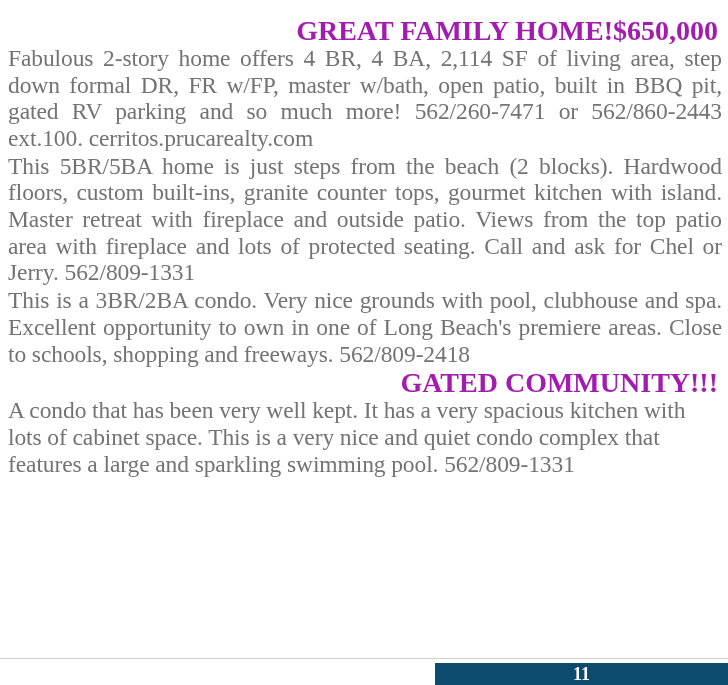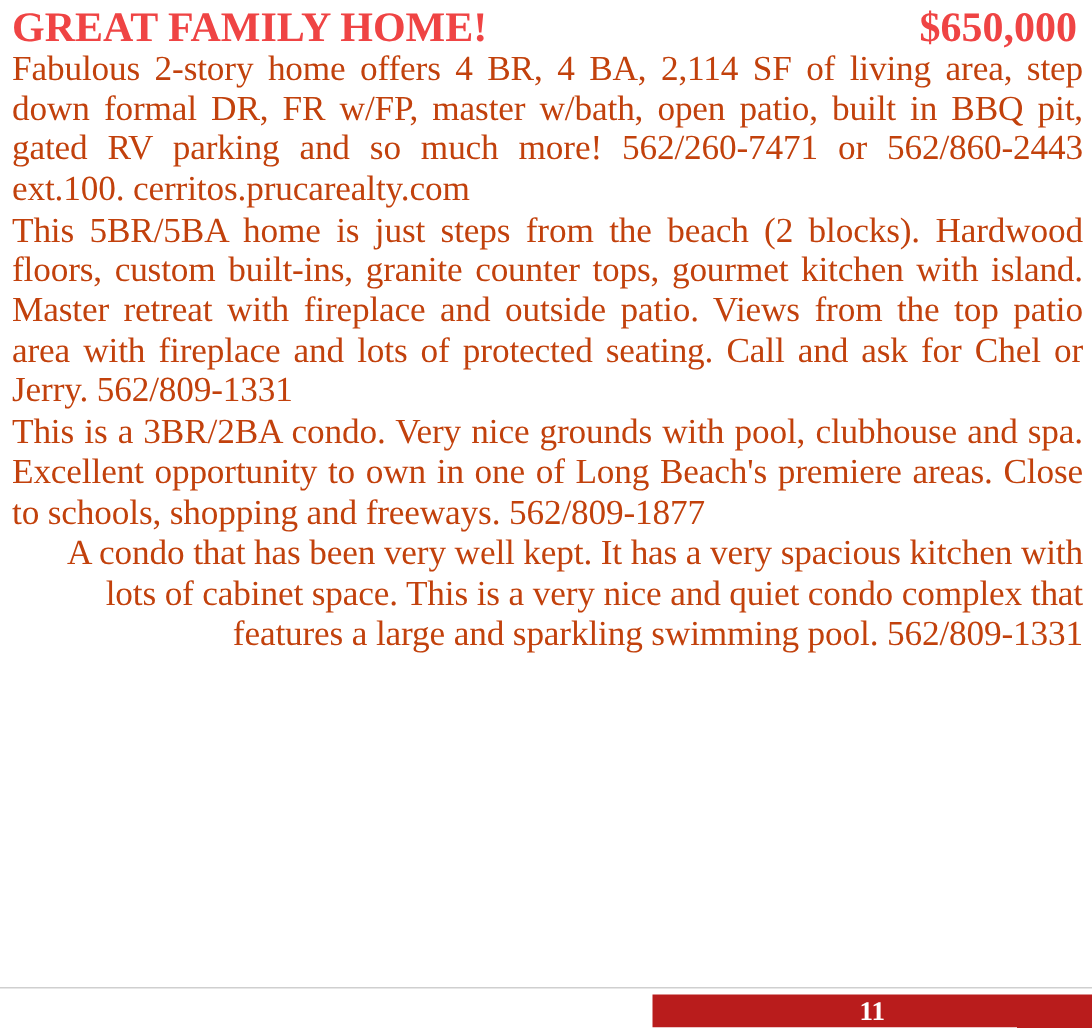--- a/index.html
+++ b/index.html
@@ -19,64 +19,65 @@
     width: 728px;
     height: 685px;
     box-sizing: border-box;
     padding: 4px 6px 0 8px;
   }
   .ad {
     margin: 0 0 1px 0;
   }
   .ad-head {
     display: flex;
-    justify-content: space-between;
+    justify-content: flex-end;
     align-items: baseline;
-    color: #ef4444;
+    color: #a21caf;
     font-weight: bold;
     font-size: 28px;
     line-height: 1.04;
     letter-spacing: 0px;
     white-space: nowrap;
   }
   .ad-head .title {
     display: inline-block;
   }
   .ad-head .price {
     display: inline-block;
     padding-right: 4px;
+    margin-top: 12px;
   }
   .ad-body {
     font-size: 23.5px;
     line-height: 1.135;
     text-align: justify;
     text-justify: inter-word;
-    color: #c2410c;
+    color: #737373;
     letter-spacing: -0.1px;
     margin-top: 0px;
   }
   .ad-body.nojust {
-    text-align: right;
+    text-align: left;
   }
   
   .bottom-rule {
     position: absolute;
     left: 0;
     right: 0;
     bottom: 26px;
     height: 1px;
     background: #cfcfcf;
   }
   .footer-bar {
     position: absolute;
     left: 435px;
     bottom: 0;
     width: 293px;
     height: 22px;
-    background: #b91c1c;
+    background: #0c4a6e;
     color: #ffffff;
     font-weight: bold;
     font-size: 18px;
     line-height: 22px;
     text-align: center;
     overflow: hidden;
   }
   .footer-left-blank {
     position: absolute;
     left: 0;
@@ -100,24 +101,28 @@
   </div>
 
   <div class="ad">
   </div>
 
   <div class="ad">
     <div class="ad-body">This 5BR/5BA home is just steps from the beach (2 blocks). Hardwood floors, custom built-ins, granite counter tops, gourmet kitchen with island. Master retreat with fireplace and outside patio. Views from the top patio area with fireplace and lots of protected seating. Call and ask for Chel or Jerry. 562/809-1331</div>
   </div>
 
   <div class="ad">
-    <div class="ad-body">This is a 3BR/2BA condo. Very nice grounds with pool, clubhouse and spa. Excellent opportunity to own in one of Long Beach's premiere areas. Close to schools, shopping and freeways. 562/809-1877</div>
+    <div class="ad-body">This is a 3BR/2BA condo. Very nice grounds with pool, clubhouse and spa. Excellent opportunity to own in one of Long Beach's premiere areas. Close to schools, shopping and freeways. 562/809-2418</div>
   </div>
 
   <div class="ad">
+    <div class="ad-head">
+      <span class="title">GATED COMMUNITY!!!</span>
+      <span class="price"></span>
+    </div>
     <div class="ad-body nojust">A condo that has been very well kept. It has a very spacious kitchen with lots of cabinet space. This is a very nice and quiet condo complex that features a large and sparkling swimming pool. 562/809-1331</div>
   </div>
 
   <div class="bottom-rule"></div>
   <div class="footer-left-blank"></div>
   <div class="footer-bar">11</div>
 
 </div>
 
 </body></html>

